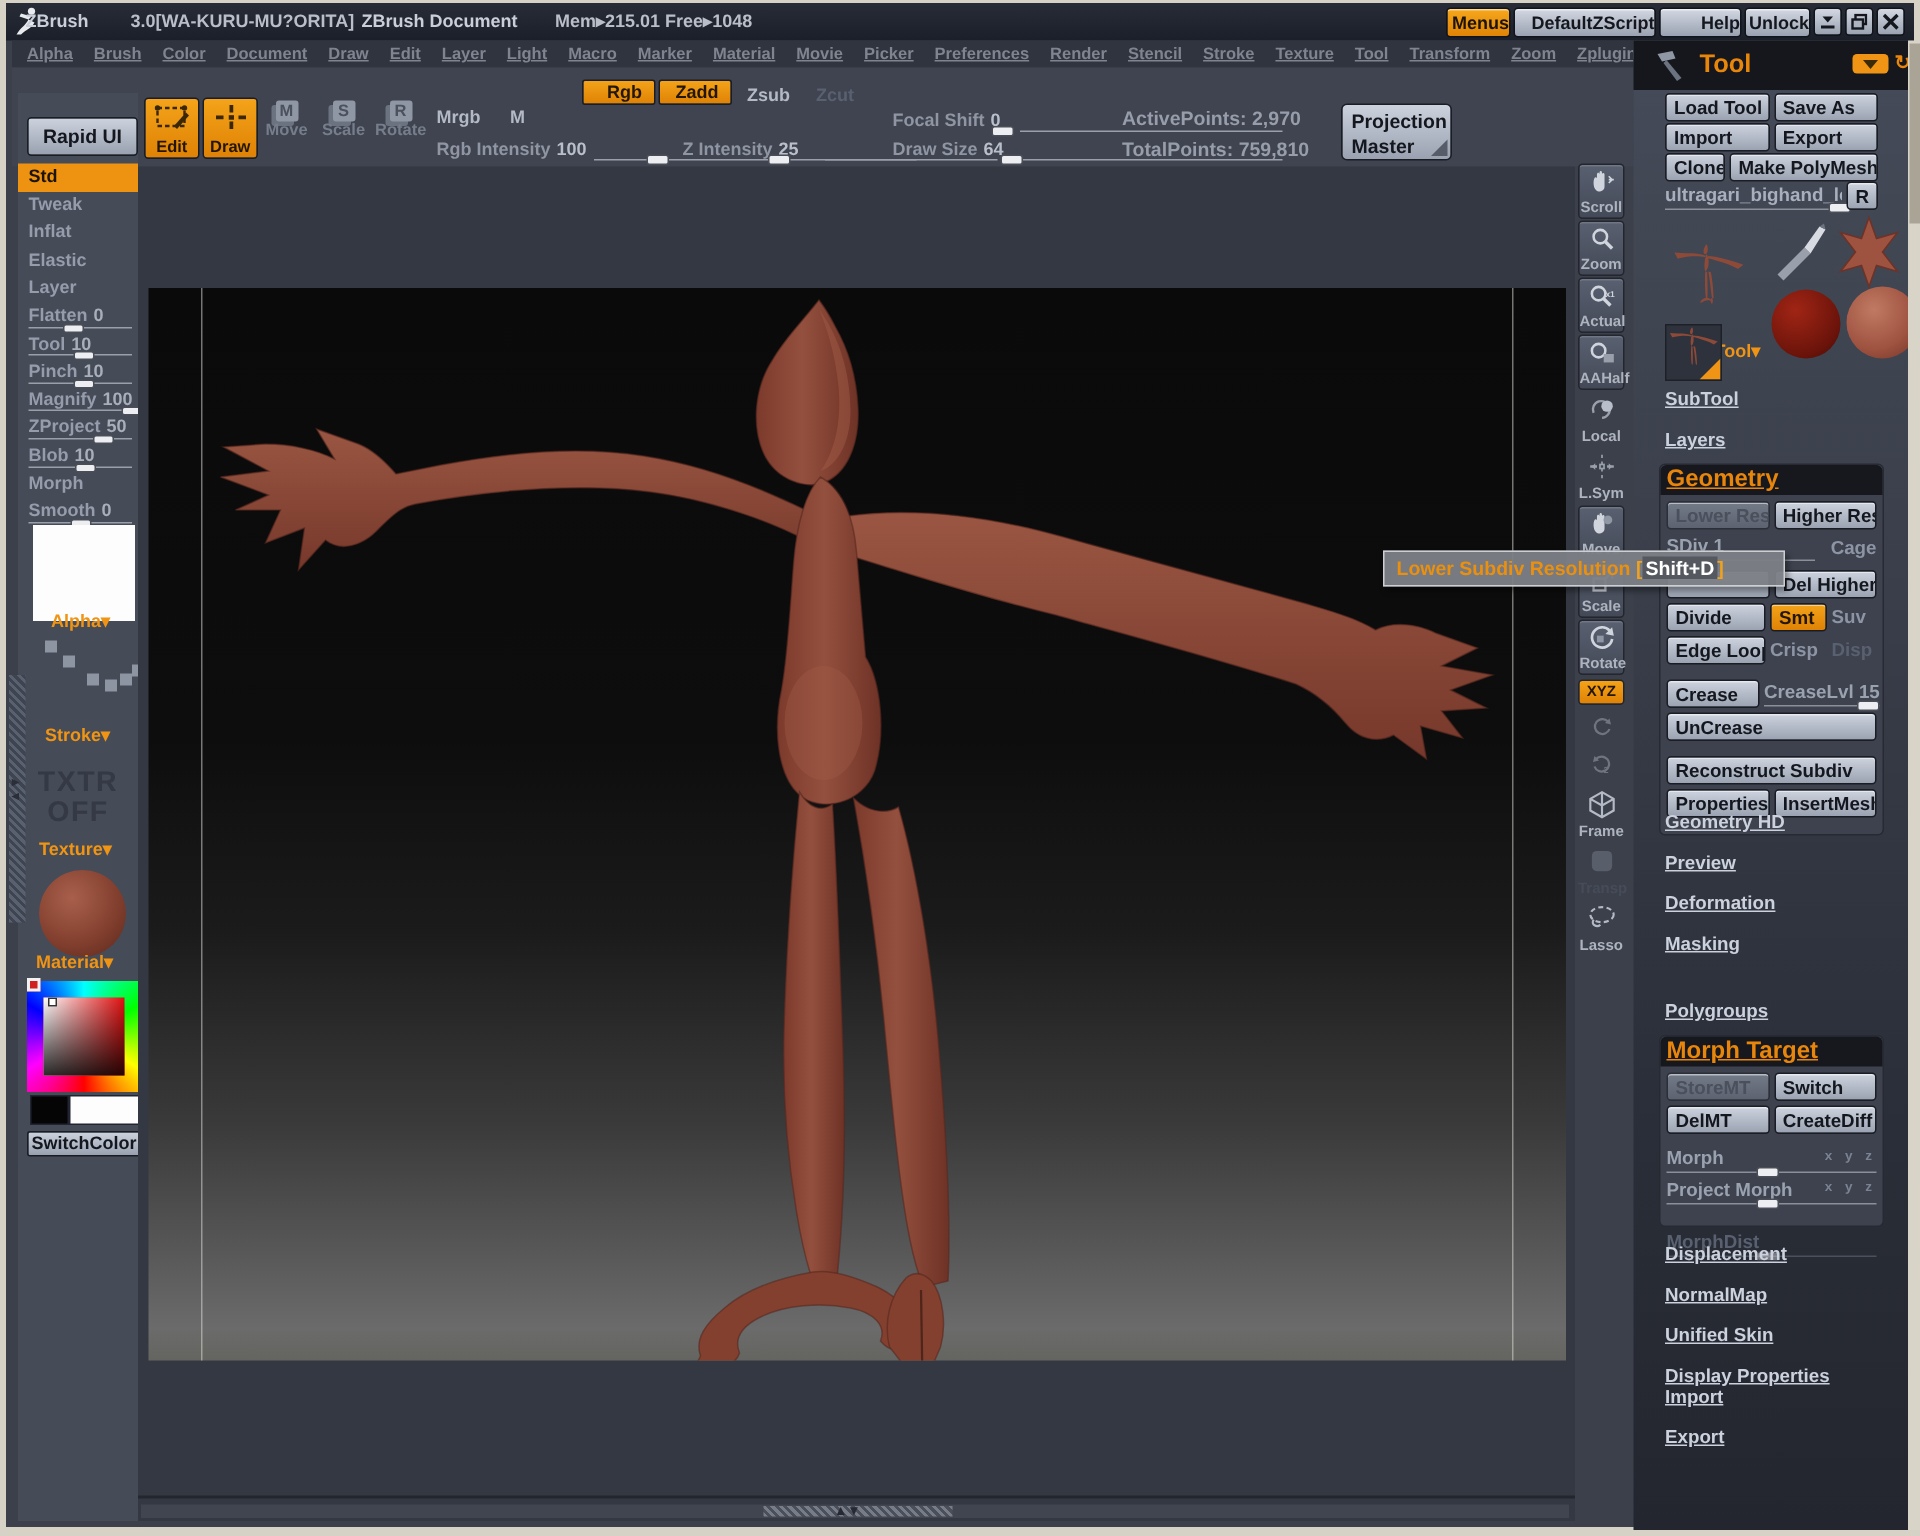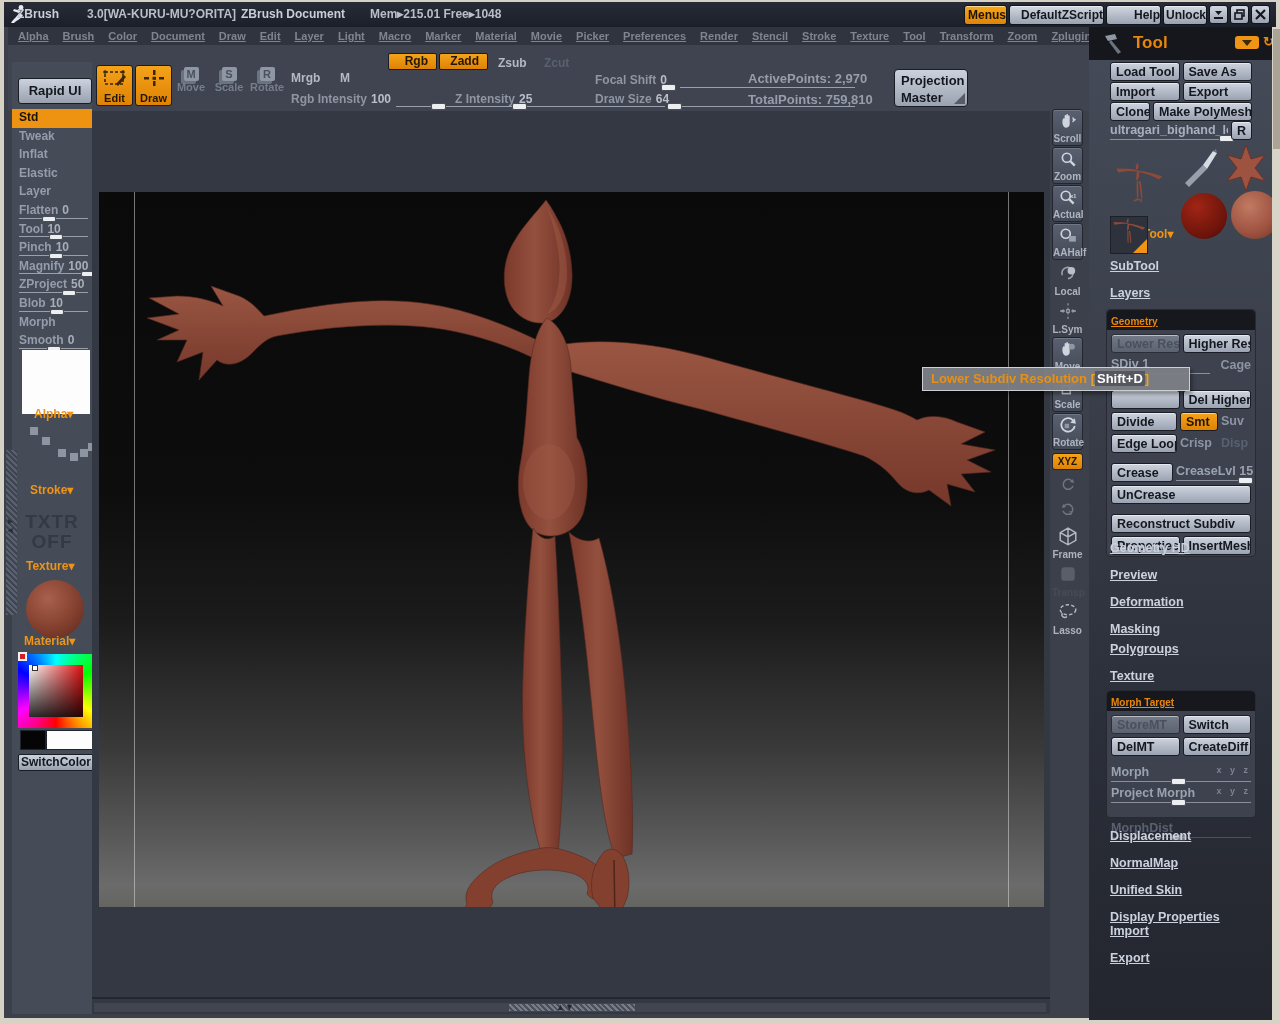--- a/index.html
+++ b/index.html
@@ -89,21 +89,21 @@
   .ph-refresh{position:absolute;left:174px;top:7px;color:#e8860c;font-size:13px}
   .pbtn{background:linear-gradient(#cdd3de,#9ba3b2);border:1px solid #1a1d24;border-radius:3px;color:#14171e;font-size:12.5px;text-align:left;padding:1px 5px;height:19px;line-height:16px;white-space:nowrap;overflow:hidden;box-shadow:inset 0 1px 0 rgba(255,255,255,.5)}
   .pbtn.orange{background:linear-gradient(#f4a31a,#df8205);color:#231704}
   .pbtn.dim{background:linear-gradient(#737a88,#5c6270);color:#4a505c;border-color:#2b2f38}
   .prow{position:absolute;left:21px;width:142px;display:flex;gap:3px}
   .prow .pbtn{flex:1}
   .plink{color:#cbd1dd;font-size:12.5px;text-decoration:underline;white-space:nowrap}
   .plinks .plink{display:block}
   .section{position:absolute;left:17px;width:150px;background:#3d424e;border:1px solid #272a33;border-radius:4px}
   .sec-head{background:#16181e;padding:1px 4px;border-radius:4px 4px 0 0}
-  .sec-head span{color:#e8860c;font-size:10px;text-decoration:underline}
+  .sec-head span{color:#e8860c;font-size:16px;text-decoration:underline}
   .sec-body{position:relative;padding:4px 4px 6px}
   .srow{display:flex;gap:3px;margin-bottom:3px;position:relative}
   .srow .pbtn{flex:1}
   .flatlab{color:#8d94a4;font-size:12.5px;line-height:19px;white-space:nowrap}
   .flatlab.dim{color:#596070}
   .pslider{position:relative;height:18px;color:#9aa2b0;font-size:12.5px;line-height:16px;border-bottom:1px solid #8a8f9a;white-space:nowrap}
   .pslider .ph{position:absolute;bottom:-4px;width:15px;height:7px;background:#eceef1;border:1px solid #4a4e57;border-radius:2px}
   .pslider .axes{position:absolute;right:0;top:-2px;color:#7b8292;font-size:9px;letter-spacing:3px}
   .pslider.dim{color:#596070;border-bottom-color:#596070}
   .name-slider{position:absolute;left:21px;width:118px;height:17px;color:#a9afbc;font-size:12.5px;border-bottom:1px solid #8a8f9a;white-space:nowrap;overflow:hidden}
@@ -531,21 +531,21 @@
       <div class="sec-head"><span>Geometry</span></div>
       <div class="sec-body">
         <div class="srow">
             <div class="pbtn dim">Lower Res</div>
             <div class="pbtn">Higher Res</div>
           </div>
         <div class="srow">
           <div class="pslider" style="flex:1"><span>SDiv</span>&nbsp;<span>1</span><span class="ph" style="left:2px"></span></div>
           <div class="flatlab" style="flex:0 0 38px;text-align:right">Cage</div>
         </div>
-        <div class="srow" style="margin-top:15px">
+        <div class="srow" style="margin-top:5px">
             <div class="pbtn"></div>
             <div class="pbtn">Del Higher</div>
           </div>
         <div class="srow" style="margin-top:2px">
           <div class="pbtn">Divide</div>
           <div class="pbtn orange" style="flex:0 0 38px">Smt</div>
           <div class="flatlab" style="flex:0 0 30px">Suv</div>
         </div>
         <div class="srow">
           <div class="pbtn">Edge Loop</div>
@@ -572,21 +572,21 @@
     <div class="plinks" style="position:absolute;left:21px;top:514px">
         <div style="margin-bottom:13px">
           <span class="plink">Geometry HD</span>
         </div>
         <div style="margin-bottom:13px">
           <span class="plink">Preview</span>
         </div>
         <div style="margin-bottom:13px">
           <span class="plink">Deformation</span>
         </div>
-        <div style="margin-bottom:6px">
+        <div style="margin-bottom:31px">
           <span class="plink">Masking</span>
         </div>
         <div style="margin-bottom:13px">
           <span class="plink">Polygroups</span>
         </div>
         <div style="margin-bottom:13px">
           <span class="plink">Texture</span>
         </div>
       </div>
 

